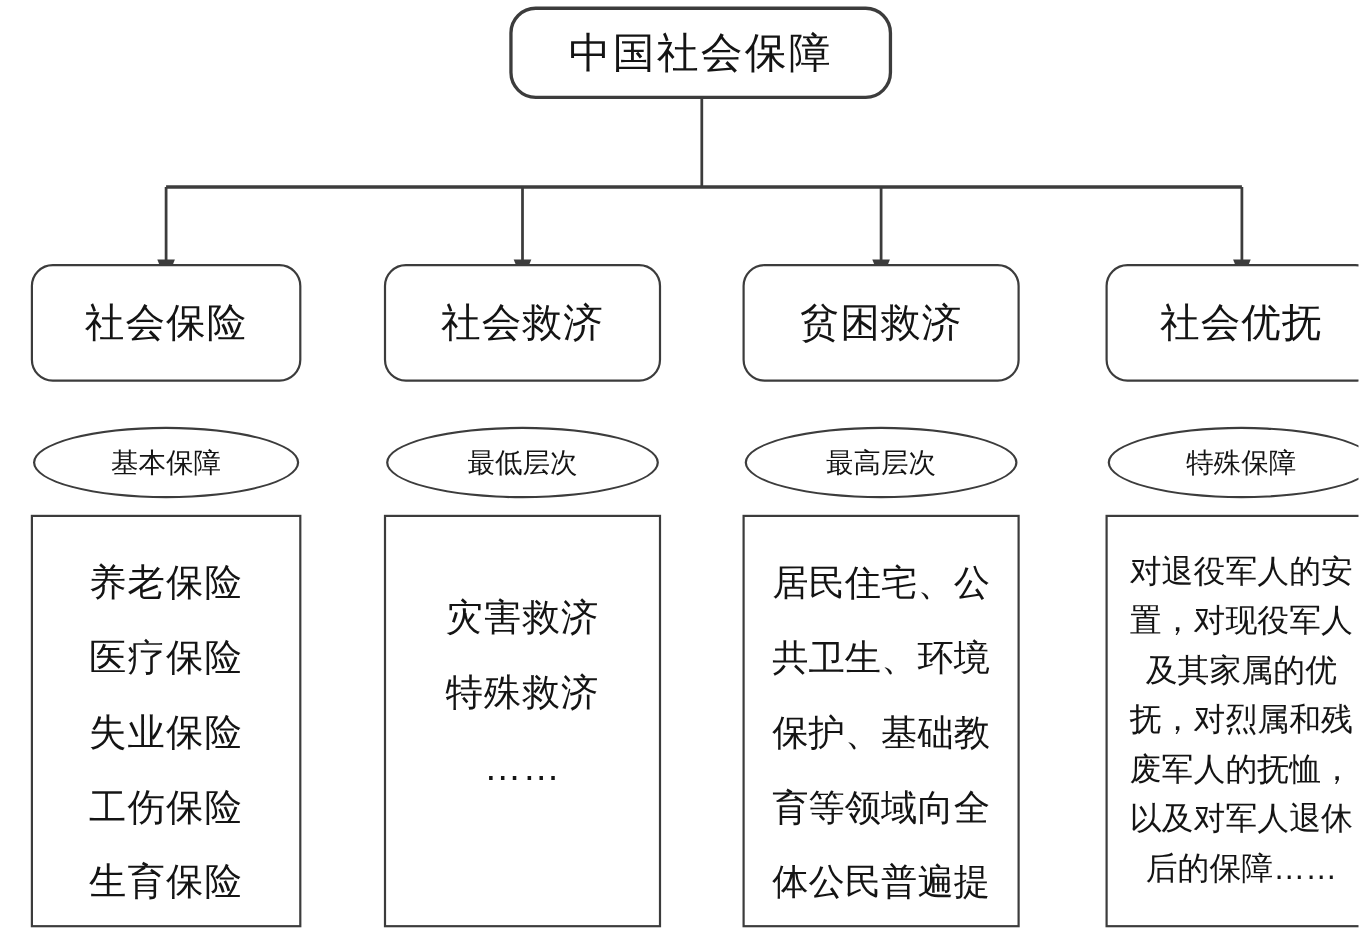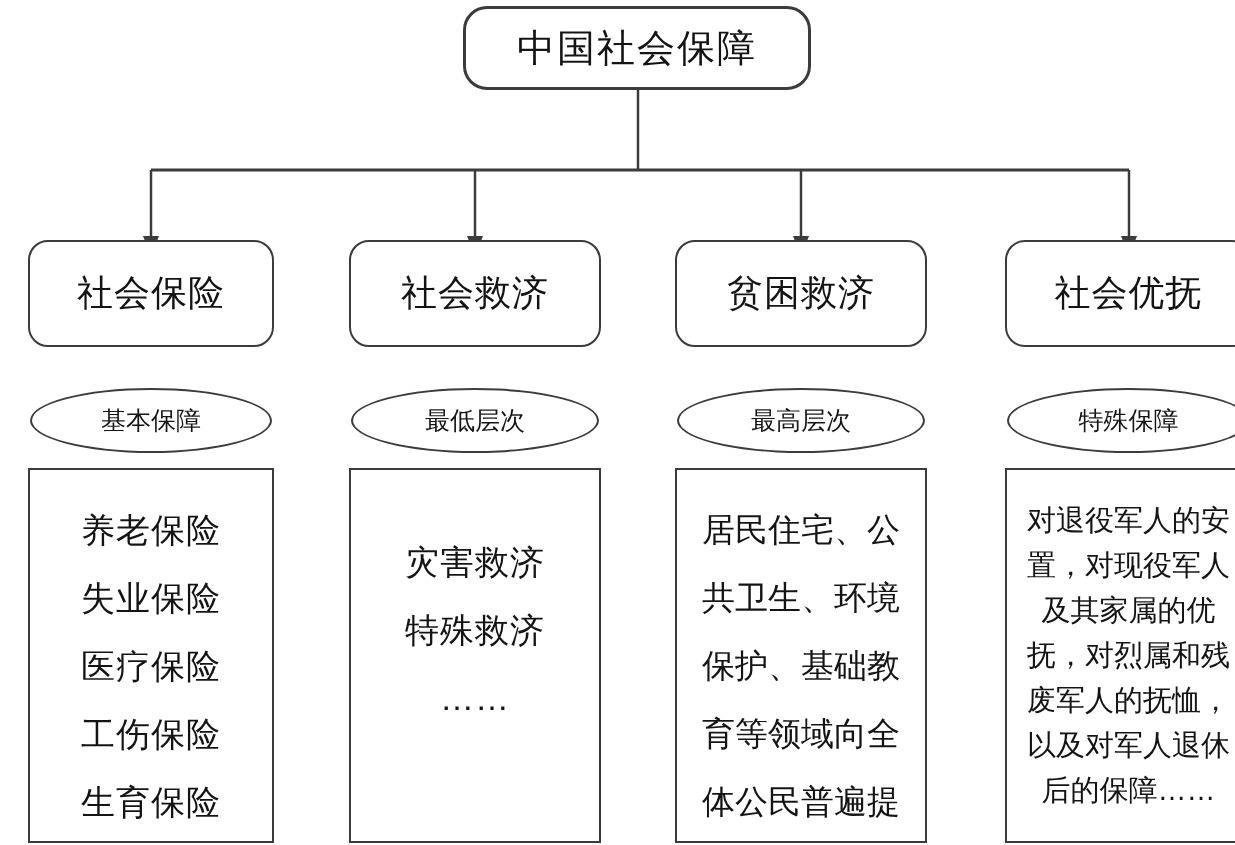--- a/index.html
+++ b/index.html
@@ -132,22 +132,22 @@
 
   <div class="col col-1">
     <div class="branch-node">
       <span>社会保险</span>
     </div>
     <div class="level-ellipse">
       <span>基本保障</span>
     </div>
     <div class="detail-box list">
       <div class="detail-item">养老保险</div>
+      <div class="detail-item">医疗保险</div>
       <div class="detail-item">失业保险</div>
-      <div class="detail-item">医疗保险</div>
       <div class="detail-item">工伤保险</div>
       <div class="detail-item">生育保险</div>
     </div>
   </div>
 
   <div class="col col-2">
     <div class="branch-node">
       <span>社会救济</span>
     </div>
     <div class="level-ellipse">

